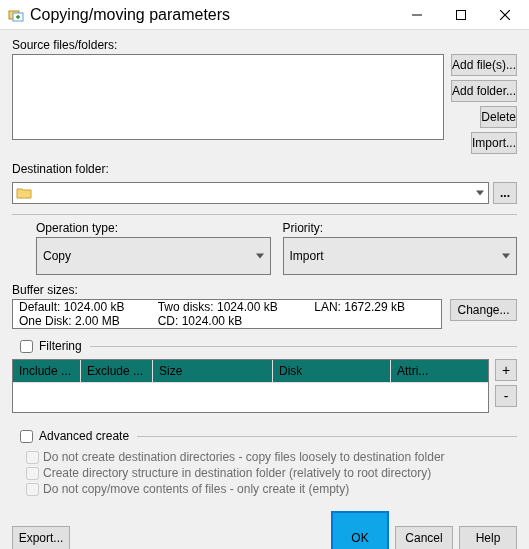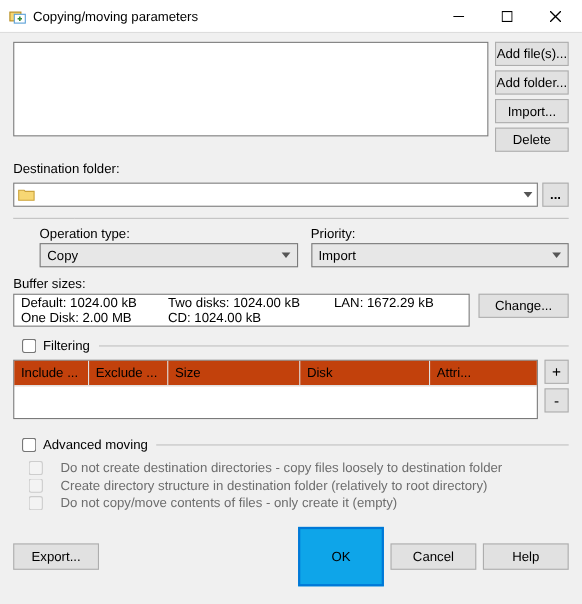--- a/index.html
+++ b/index.html
@@ -1,58 +1,58 @@
 <!DOCTYPE html>
 <html><head>
 <meta charset="utf-8">
 <style>
 * { box-sizing: border-box; margin: 0; padding: 0; }
 body { font-family: "Segoe UI", Tahoma, sans-serif; font-size: 12px; background: #f0f0f0; width: 529px; height: 549px; overflow: hidden; color: #000; }
 .titlebar { height: 30px; display: flex; align-items: center; padding: 0 2px 0 8px; background: #fff; border-bottom: 1px solid #ddd; }
 .titlebar .icon { width: 16px; height: 16px; margin-right: 6px; }
-.titlebar .title { flex: 1; font-size: 12px; }
+.titlebar .title { flex: 1; font-size: 16px; }
 .winbtn { width: 44px; height: 28px; display: flex; align-items: center; justify-content: center; background: transparent; border: none; }
 .winbtn svg { display: block; }
 .content { padding: 8px 12px 10px 12px; }
 .label { font-size: 12px; margin-bottom: 2px; display: block; }
 .row { display: flex; gap: 6px; }
 .listbox { background: #fff; border: 1px solid #7a7a7a; height: 86px; flex: 1; }
-.sidebtns { width: 67px; display: flex; flex-direction: column; gap: 4px; }
+.sidebtns { width: 67px; display: flex; flex-direction: column; gap: 4px; align-items: flex-end; }
 .btn { background: #e1e1e1; border: 1px solid #adadad; font-size: 12px; padding: 3px 0; text-align: center; cursor: default; }
 .destfolder { display: flex; gap: 4px; margin-top: 6px; }
 .combo { background: #fff; border: 1px solid #7a7a7a; height: 22px; flex: 1; display: flex; align-items: center; padding: 0 3px; position: relative; }
 .combo .folder-ic { width: 16px; height: 14px; margin-right: 4px; }
 .combo .arrow { position: absolute; right: 4px; top: 50%; transform: translateY(-50%); }
 .dotbtn { width: 24px; height: 22px; background: #e1e1e1; border: 1px solid #adadad; display: flex; align-items: center; justify-content: center; font-weight: bold; }
 .group-header { display: flex; align-items: center; margin: 10px 0 6px 0; font-size: 12px; }
 .group-header .line { flex: 1; height: 1px; background: #c0c0c0; }
 .group-header .gtitle { padding: 0 8px 0 24px; }
 .group-header .gtitle.withcb { padding-left: 4px; }
 .group-header input[type=checkbox] { margin-left: 8px; margin-right: 2px; width: 13px; height: 13px; }
 .cols2 { display: flex; gap: 12px; margin-left: 24px; }
 .col { flex: 1; }
-.select { background: #e7e7e7; border: 1px solid #7a7a7a; height: 22px; display: flex; align-items: center; padding: 0 6px; position: relative; }
+.select { background: #e7e7e7; border: 1px solid #7a7a7a; height: 38px; display: flex; align-items: center; padding: 0 6px; position: relative; }
 .select .arrow, .arrow { width: 0; height: 0; border-left: 4px solid transparent; border-right: 4px solid transparent; border-top: 5px solid #555; }
 .select .arrow { position: absolute; right: 6px; top: 50%; transform: translateY(-50%); }
 .buffer-row { display: flex; gap: 8px; align-items: flex-start; margin-top: 2px; }
 .bufferbox { flex: 1; background: #fff; border: 1px solid #7a7a7a; padding: 0 6px; font-size: 12px; }
 .bufferbox table { width: 100%; border-collapse: collapse; }
 .bufferbox td { padding: 0 8px 0 0; white-space: nowrap; }
 .filter-row { display: flex; gap: 6px; align-items: stretch; margin-top: 4px; }
 .filtertable { flex: 1; border: 1px solid #7a7a7a; background: #fff; height: 54px; }
-.filtertable .hdr { display: flex; background: #c2410c; border-bottom: 1px solid #e0e0e0; }
+.filtertable .hdr { display: flex; background: #0f766e; border-bottom: 1px solid #e0e0e0; }
 .filtertable .hdr > div { padding: 4px 6px; border-right: 1px solid #e0e0e0; font-size: 12px; white-space: nowrap; overflow: hidden; text-overflow: ellipsis; }
 .sqbtns { display: flex; flex-direction: column; gap: 4px; }
 .sqbtn { width: 22px; height: 22px; background: #e1e1e1; border: 1px solid #adadad; display: flex; align-items: center; justify-content: center; font-size: 14px; }
 .advopts { margin-top: 4px; }
-.advopts .opt { display: flex; align-items: center; gap: 16px; padding: 1px 0 1px 14px; color: #6d6d6d; }
+.advopts .opt { display: flex; align-items: center; gap: 4px; padding: 1px 0 1px 14px; color: #6d6d6d; }
 .advopts .opt input { width: 13px; height: 13px; }
 .footer { display: flex; gap: 6px; margin-top: 14px; align-items: center; }
 .footer .spacer { flex: 1; }
-.footer .btn { width: 78px; padding: 4px 0; }
+.footer .btn { width: 58px; padding: 4px 0; }
 .btn.primary { border: 2px solid #0078d7; background: #0ea5e9; padding: 18px 0; }
 </style>
 </head>
 <body>
 
 <div class="titlebar">
   <svg class="icon" viewBox="0 0 16 16">
       <rect x="1" y="4" width="10" height="8" fill="#f7d774" stroke="#b58b1e"></rect>
       <rect x="5" y="6" width="10" height="8" fill="#fff" stroke="#5aa0d8"></rect>
       <path d="M8 10 L12 10 M10 8 L10 12" stroke="#3a8a3a" stroke-width="1.5"></path>
@@ -70,27 +70,28 @@
     </button>
   <button class="winbtn">
       <svg width="10" height="10">
         <line x1="0" y1="0" x2="10" y2="10" stroke="#000" stroke-width="1.2"></line>
         <line x1="10" y1="0" x2="0" y2="10" stroke="#000" stroke-width="1.2"></line>
       </svg>
     </button>
 </div>
 
 <div class="content">
+  <span class="label">Source files/folders:</span>
   <div class="row">
     <div class="listbox"></div>
     <div class="sidebtns">
       <div class="btn">Add file(s)...</div>
       <div class="btn">Add folder...</div>
+      <div class="btn">Delete</div>
       <div class="btn">Import...</div>
-      <div class="btn">Delete</div>
     </div>
   </div>
 
   <span class="label" style="margin-top:8px">Destination folder:</span>
   <div class="destfolder">
     <div class="combo">
       <svg class="folder-ic" viewBox="0 0 16 14">
           <path d="M1 3 L6 3 L7 4 L15 4 L15 12 L1 12 Z" fill="#f7d774" stroke="#cba23a"></path>
         </svg>
       <span></span>
@@ -132,21 +133,21 @@
           <td>LAN: 1672.29 kB</td>
         </tr>
         <tr>
           <td>One Disk: 2.00 MB</td>
           <td>CD: 1024.00 kB</td>
           <td></td>
         </tr>
       </tbody>
         </table>
     </div>
-    <div class="btn" style="width:82px">Change...</div>
+    <div class="btn" style="width:67px">Change...</div>
   </div>
 
   <div class="group-header">
     <input type="checkbox" style="">
     <span class="gtitle withcb">Filtering</span>
     <div class="line" style="flex:10"></div>
   </div>
 
   <div class="filter-row">
     <div class="filtertable">
@@ -159,21 +160,21 @@
       </div>
     </div>
     <div class="sqbtns">
       <div class="sqbtn">+</div>
       <div class="sqbtn">-</div>
     </div>
   </div>
 
   <div class="group-header" style="margin-top:16px">
     <input type="checkbox" style="">
-    <span class="gtitle withcb">Advanced moving</span>
+    <span class="gtitle withcb">Advanced create</span>
     <div class="line" style="flex:8"></div>
   </div>
 
   <div class="advopts">
     <div class="opt">
         <input type="checkbox" disabled="" style="">
         <span>Do not create destination directories - copy files loosely to destination folder</span>
       </div>
     <div class="opt">
         <input type="checkbox" disabled="" style="">

